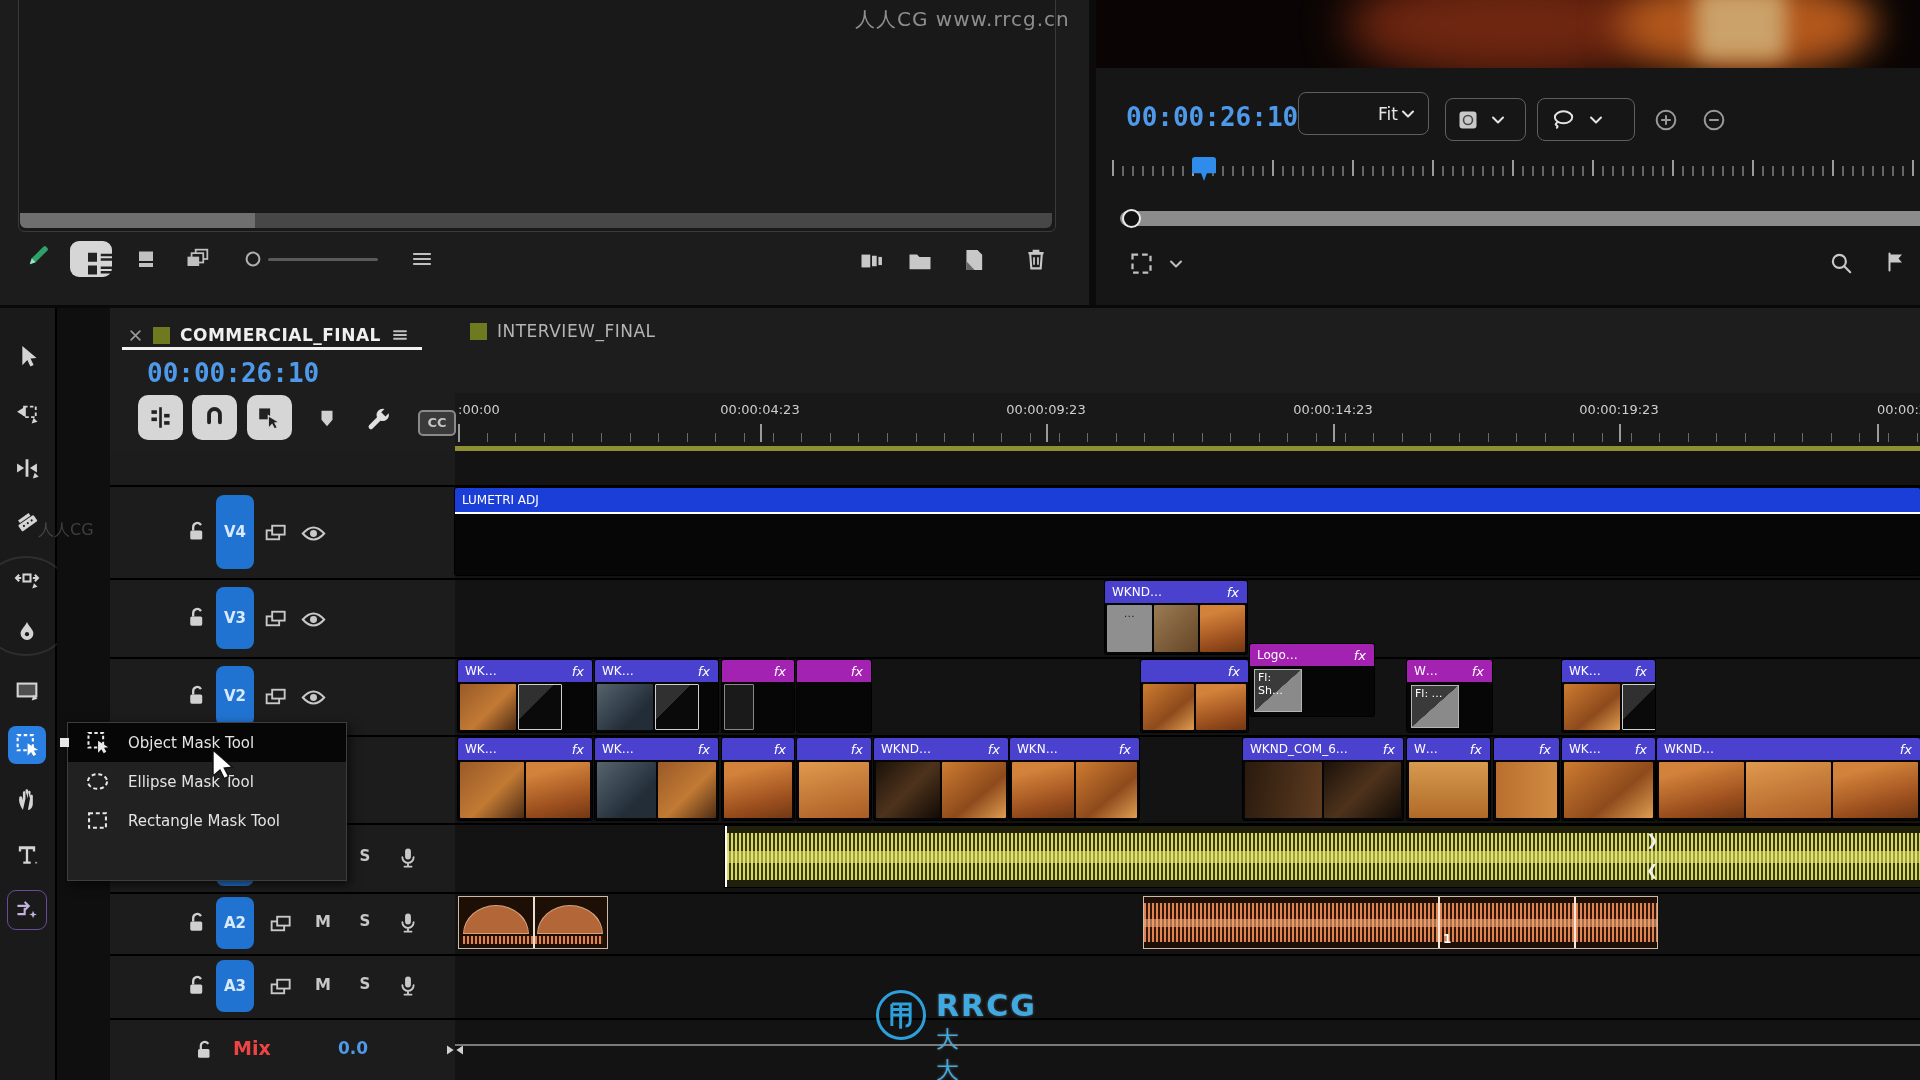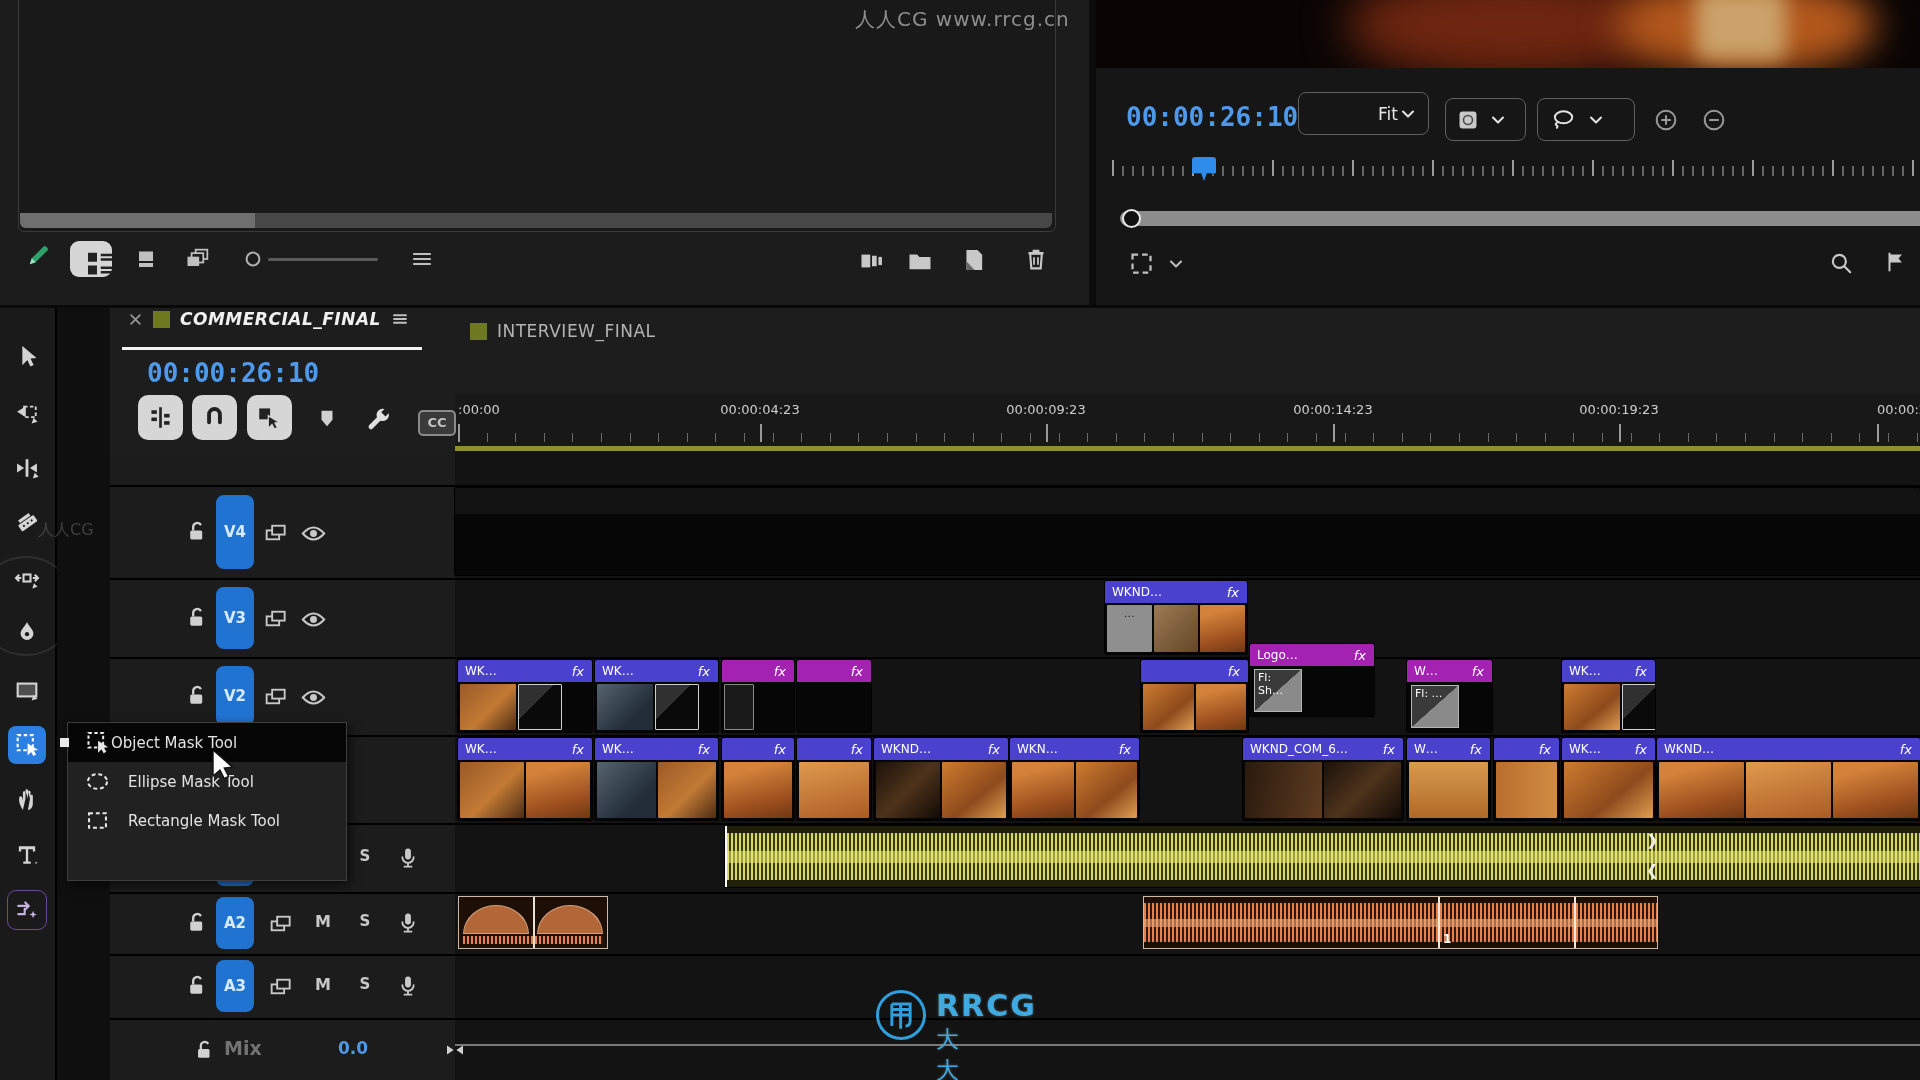--- a/index.html
+++ b/index.html
@@ -144,21 +144,21 @@
   <div class="abs" style="left:0;top:305px;width:1920px;height:3px;background:#090909;"></div>
 
   <div class="abs" style="left:0;top:308px;width:55px;height:772px;background:#1a1a1a;border-right:2px solid #000;"></div>
   <div class="abs" style="left:38px;top:520px;font-size:16px;color:#777;opacity:.45;z-index:5;">人人CG</div>
   <div class="abs" style="left:-24px;top:556px;width:96px;height:96px;border:2px solid #888;border-radius:50%;opacity:.18;"></div>
   <div id="tools"></div>
 
   <div class="abs" style="left:57px;top:308px;width:53px;height:772px;background:#0f0f0f;"></div>
   <div class="abs" style="left:110px;top:308px;width:1810px;height:772px;background:#1d1d1d;"></div>
 
-  <div class="abs" style="left:118px;top:300px;width:306px;height:38px;display:flex;align-items:center;gap:10px;font-style:italic;">
+  <div class="abs" style="left:118px;top:316px;width:306px;height:38px;display:flex;align-items:center;gap:10px;">
     <span class="icon" style="width:15px;height:15px;color:#9a9a9a;margin-left:10px;" id="xic">
         <svg viewBox="0 0 24 24">
           <path d="M5 5l14 14M19 5L5 19" stroke="currentColor" stroke-width="2.6" stroke-linecap="round"></path>
         </svg>
       </span>
     <span class="tabgreen"></span>
     <span style="font-size:17px;font-weight:bold;color:#f0f0f0;letter-spacing:.5px;">COMMERCIAL_FINAL</span>
     <span class="icon" style="width:18px;height:18px;color:#c0c0c0;" id="tabmenu">
         <svg viewBox="0 0 24 24">
           <path d="M4 7h16M4 12h16M4 17h16" stroke="currentColor" stroke-width="2.4" stroke-linecap="round"></path>
@@ -247,21 +247,21 @@
   <div id="tracks"></div>
   <div id="clips"></div>
 
   <div class="abs" style="left:110px;top:1018px;width:1810px;height:62px;border-top:2px solid #000;">
     <span class="abs icon" style="left:82px;top:18px;width:24px;height:24px;color:#d0d0d0;" id="mixlock">
         <svg viewBox="0 0 24 24">
           <path d="M8.8 11V7.8a4 4 0 0 1 7.5-1.9" fill="none" stroke="currentColor" stroke-width="2.2"></path>
           <rect x="6" y="11" width="11.5" height="8.8" rx="1.5" fill="currentColor"></rect>
         </svg>
       </span>
-    <span class="abs" style="left:114px;top:17px;font-size:19px;font-weight:bold;color:#737373;">Mix</span>
+    <span class="abs" style="left:123px;top:17px;font-size:19px;font-weight:bold;color:#ef4444;">Mix</span>
     <span class="abs" style="left:228px;top:18px;font-size:17px;font-weight:bold;color:#4f99ea;">0.0</span>
     <span class="abs icon" style="left:333px;top:18px;width:24px;height:24px;color:#d0d0d0;" id="bowtie">
         <svg viewBox="0 0 24 24">
           <path d="M4 7.5 10.6 12 4 16.5ZM20 7.5 13.4 12 20 16.5Z" fill="currentColor"></path>
         </svg>
       </span>
     <div class="abs" style="left:345px;top:24px;width:1465px;height:2px;background:#7a7a7a;"></div>
   </div>
 
   <div class="abs" style="z-index:40;">
@@ -279,21 +279,21 @@
 
   <div class="abs" id="flyout" style="left:67px;top:722px;width:278px;height:157px;background:#212121;border:1px solid #3e3e3e;
               box-shadow:3px 4px 10px rgba(0,0,0,.6);z-index:50;">
       <div class="menu-row" style="background: rgb(6, 6, 6);">
         <span class="icon" style="width: 27px; height: 27px; margin-left: 16px; color: rgb(232, 232, 232);">
           <svg viewBox="0 0 24 24">
             <rect x="4" y="3.5" width="13" height="13" fill="none" stroke="currentColor" stroke-width="1.8" stroke-dasharray="3 2.2"></rect>
             <path d="M12.5 10.5v10.5l3-3.1 2 3.6 2.3-1.3-2-3.5 3.7-.5Z" fill="currentColor"></path>
           </svg>
         </span>
-        <span style="">Object Mask Tool</span>
+        <span style="margin-left: 17px;">Object Mask Tool</span>
       </div>
       <div class="menu-row">
         <span class="icon" style="width: 27px; height: 27px; margin-left: 16px; color: rgb(232, 232, 232);">
           <svg viewBox="0 0 24 24">
             <ellipse cx="12" cy="12" rx="8.5" ry="6.5" fill="none" stroke="currentColor" stroke-width="1.8" stroke-dasharray="3.5 2.5"></ellipse>
           </svg>
         </span>
         <span style="margin-left: 17px;">Ellipse Mask Tool</span>
       </div>
       <div class="menu-row">
@@ -707,20 +707,23 @@
     </span>
     <div class="abs" style="left: 314px; top: 975px; width: 18px; height: 22px; color: rgb(200, 200, 200); font-size: 16px; font-weight: bold; text-align: center;">M</div>
     <div class="abs" style="left: 357px; top: 975px; width: 16px; height: 22px; color: rgb(200, 200, 200); font-size: 15px; font-weight: bold; text-align: center;">S</div>
     <span class="abs icon" style="left: 395px; top: 973px; width: 26px; height: 26px; color: rgb(200, 200, 200);">
       <svg viewBox="0 0 24 24">
         <rect x="9.3" y="3.2" width="5.4" height="10.2" rx="2.7" fill="currentColor"></rect>
         <path d="M6.8 11.3a5.2 5.2 0 0 0 10.4 0M12 16.5V20M8.8 20h6.4" fill="none" stroke="currentColor" stroke-width="1.7" stroke-linecap="round"></path>
       </svg>
     </span>
     <div class="abs clip" style="left: 455px; top: 488px; width: 1465px; height: 87px;">
+      <div class="cliphead" style="background: rgb(28, 62, 216); height: 24px; border-bottom: 2px solid rgb(255, 255, 255);">
+        <span class="clipname">LUMETRI ADJ</span>
+      </div>
       <div class="clipbody" style="top: 26px;"></div>
     </div>
     <div class="abs clip" style="left: 1105px; top: 581px; width: 142px; height: 73px;">
       <div class="cliphead" style="background: rgb(74, 66, 207);">
         <span class="clipname">WKND…</span>
         <span class="clipfx">fx</span>
       </div>
       <div class="clipbody cover">
         <div class="th th-dots">…</div>
         <div class="th th-sepia"></div>

